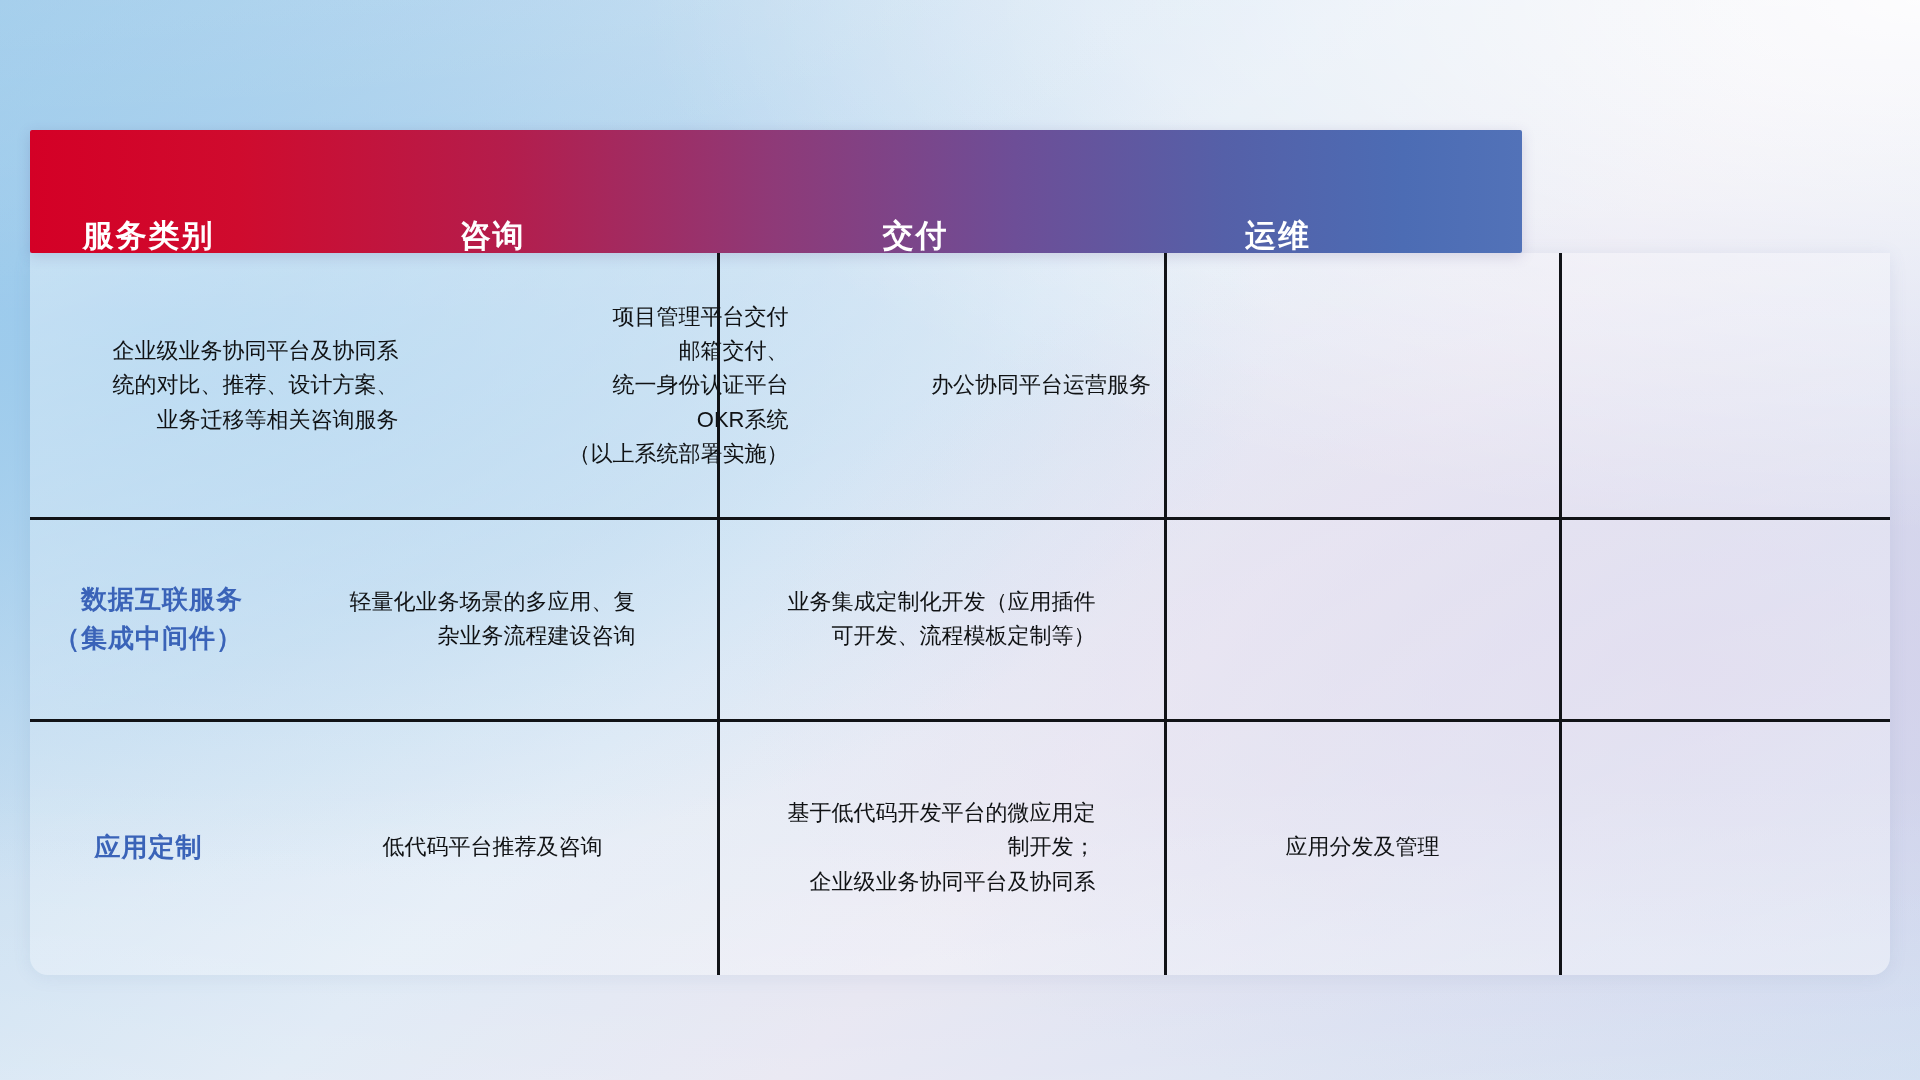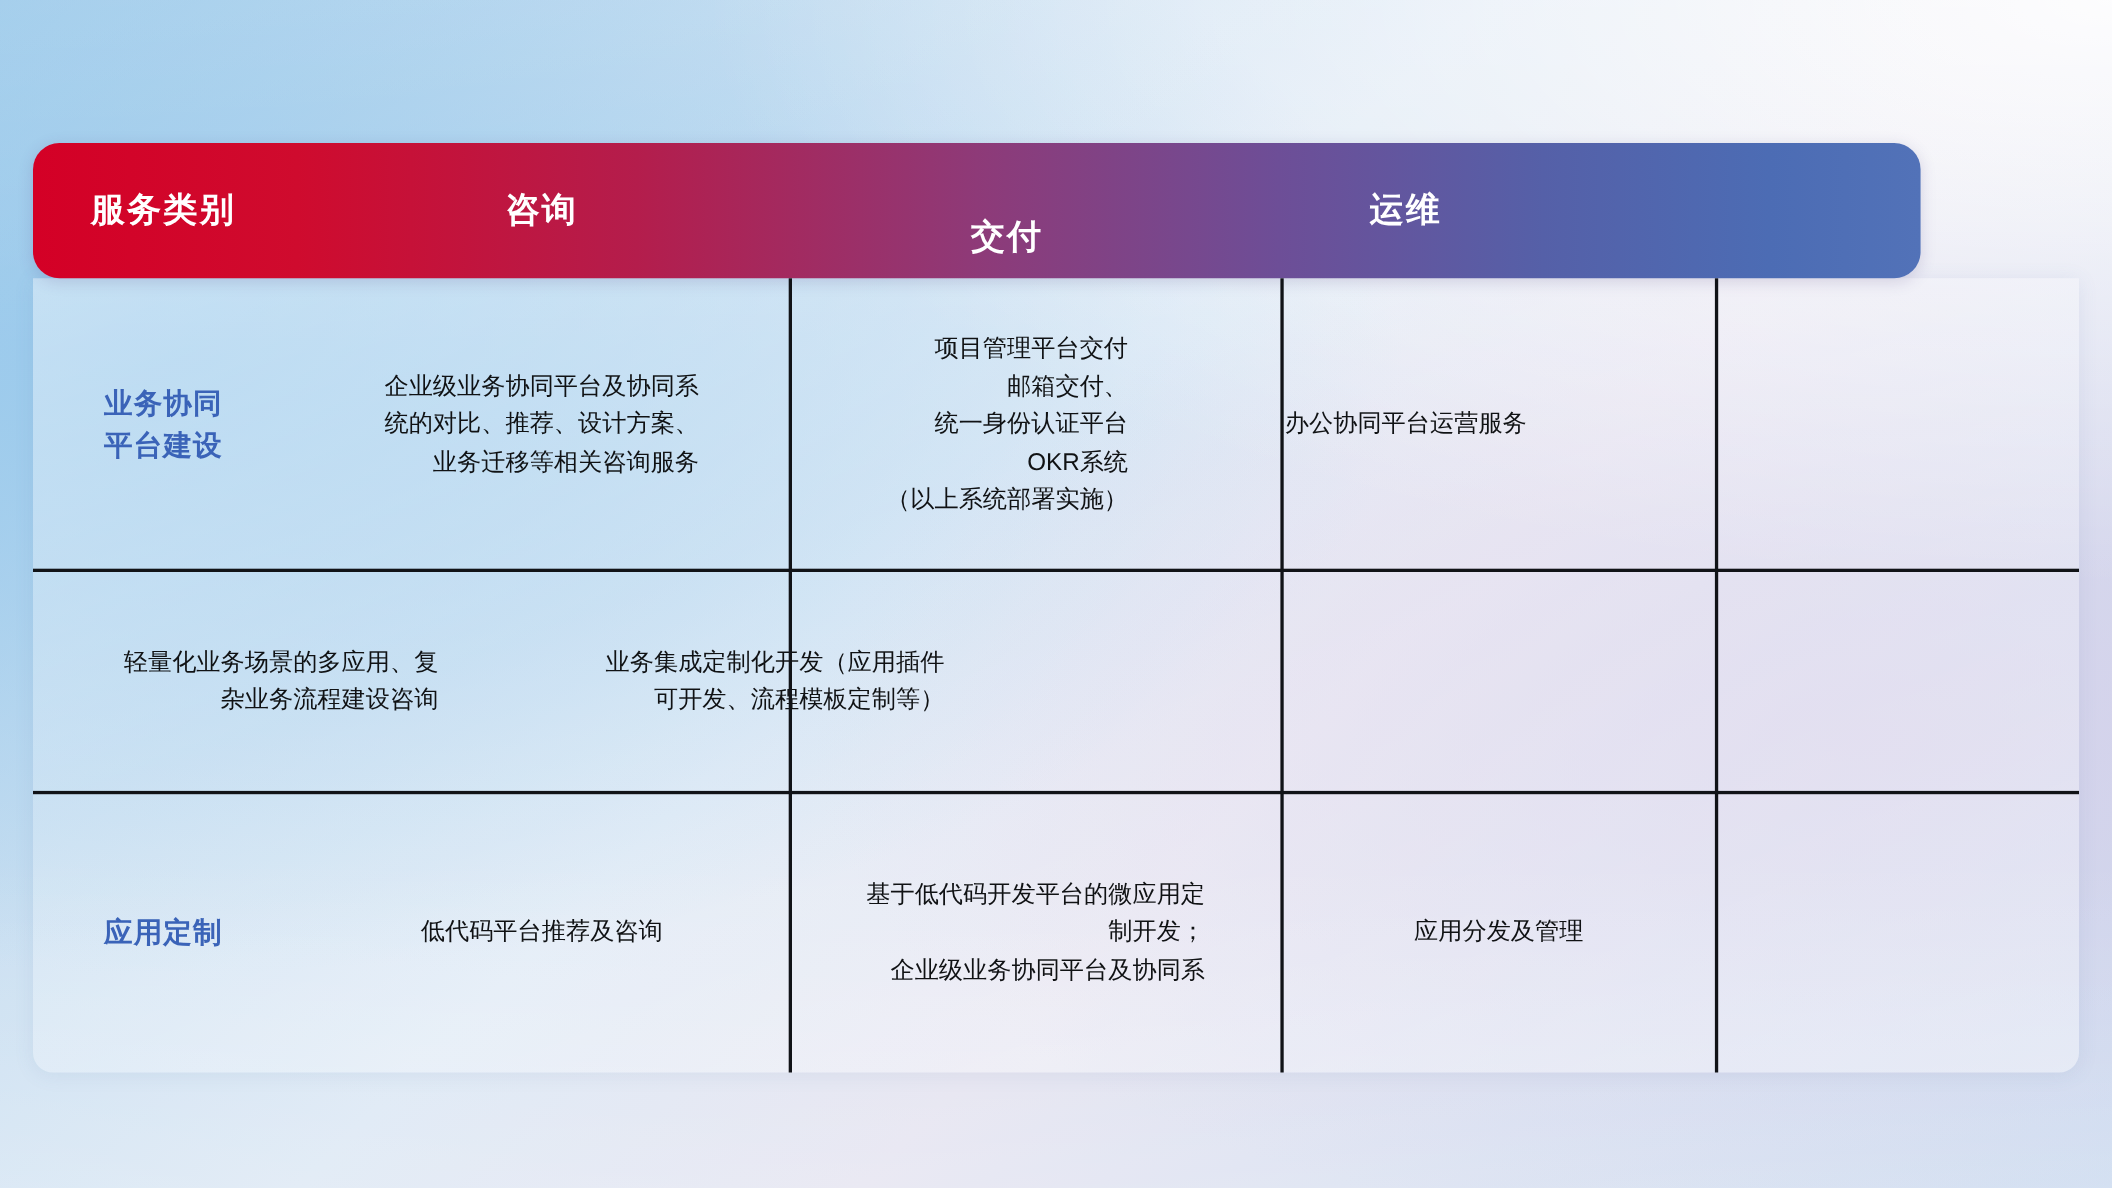--- a/index.html
+++ b/index.html
@@ -50,34 +50,34 @@
     background: linear-gradient(160deg, rgba(255,255,255,0.40) 0%, rgba(255,255,255,0.22) 35%, rgba(255,255,255,0.30) 70%, rgba(255,255,255,0.40) 100%);
     border-radius: 0 0 18px 18px;
     box-shadow: 0 2px 18px rgba(90,120,170,0.10);
   }
 
   
   .header-row {
     position: absolute;
     left: 0;
     top: 0;
-    width: 1716px;
+    width: 1492px;
     height: 123px;
-    border-radius: 24px;
+    border-radius: 2px;
     background: linear-gradient(90deg,
         #d40026 0%,
         #cf0b2e 14%,
         #b41d4c 32%,
         #8e3a78 50%,
         #6d4e97 66%,
         #5560a8 80%,
         #4c6cb4 92%,
         #5272b8 100%);
     display: flex;
-    align-items: center;
+    align-items: flex-end;
     box-shadow: 0 3px 14px rgba(80,60,130,0.18);
     overflow: hidden;
   }
   .header-cell {
     color: #ffffff;
     font-size: 31px;
     font-weight: bold;
     letter-spacing: 2px;
     text-align: center;
     line-height: 1.1;
@@ -170,34 +170,34 @@
   <div class="header-row">
     <div class="header-cell h-0">服务类别</div>
     <div class="header-cell h-1">咨询</div>
     <div class="header-cell h-3">交付</div>
     <div class="header-cell h-4">运维</div>
   </div>
 
   <div class="grid">
 
     <div class="row row-1">
-      <div class="cell cat c-0">业务协同
-平台建设</div>
       <div class="cell c-1">企业级业务协同平台及协同系
 统的对比、推荐、设计方案、
 业务迁移等相关咨询服务</div>
       <div class="cell c-3">项目管理平台交付
 邮箱交付、
 统一身份认证平台
 OKR系统
 （以上系统部署实施）</div>
       <div class="cell c-4">办公协同平台运营服务</div>
     </div>
 
     <div class="row row-2">
+      <div class="cell cat c-0">数据互联服务
+（集成中间件）</div>
       <div class="cell c-1">轻量化业务场景的多应用、复
 杂业务流程建设咨询</div>
       <div class="cell c-2">业务集成定制化开发（应用插件
 可开发、流程模板定制等）</div>
       <div class="cell c-3"></div>
       <div class="cell c-4"></div>
     </div>
 
     <div class="row row-3">
       <div class="cell cat c-0">应用定制</div>

